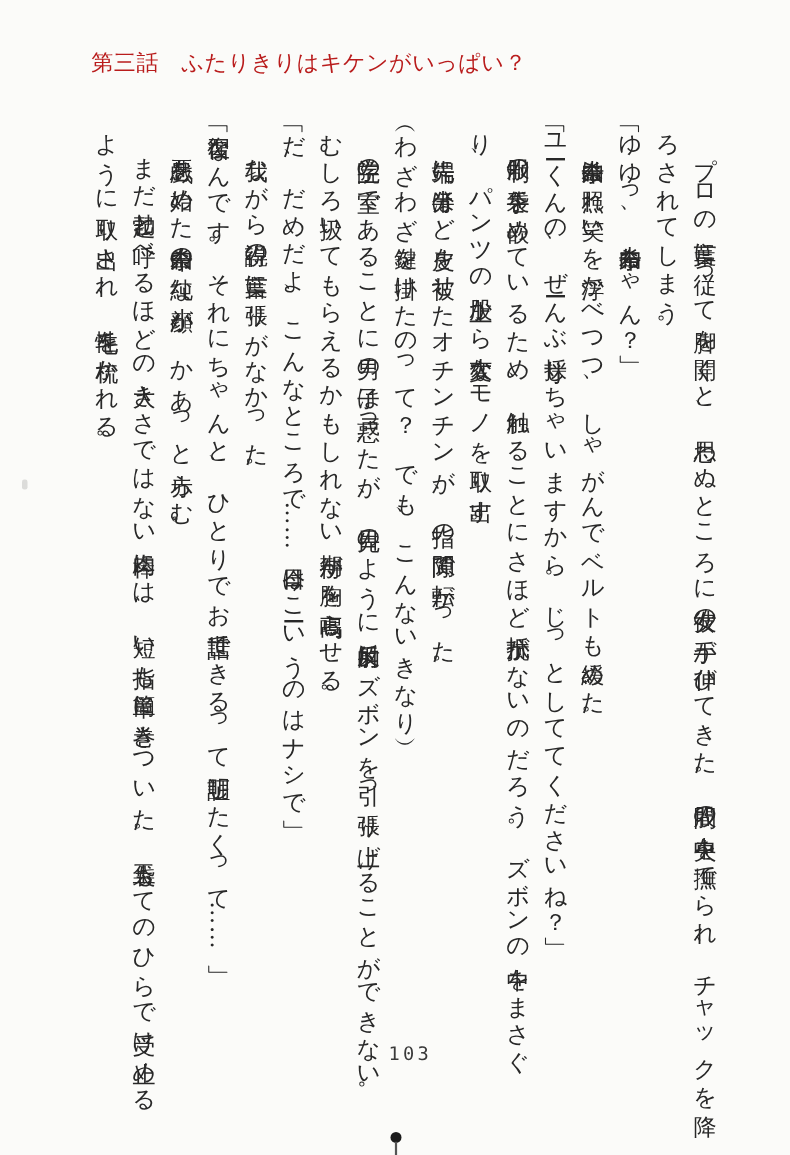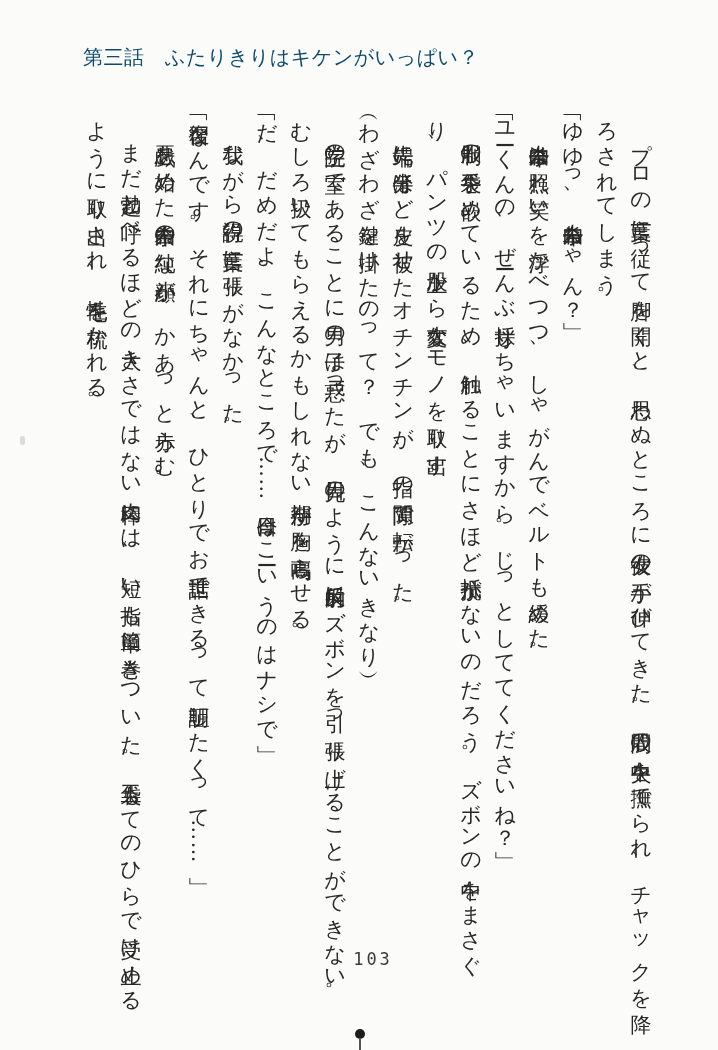--- a/index.html
+++ b/index.html
@@ -17,21 +17,21 @@
   .page {
     position: absolute;
     inset: 0;
   }
   .chapter-header {
     position: absolute;
     left: 83px;
     top: 44px;
     font-size: 20px;
     letter-spacing: 0.5px;
-    color: #0c4a6e;
+    color: #b91c1c;
     white-space: nowrap;
   }
   .body-text {
     position: absolute;
     top: 107px;
     right: 60px;
     height: 896px;
     width: 586px;
     writing-mode: vertical-rl;
     text-orientation: mixed;

